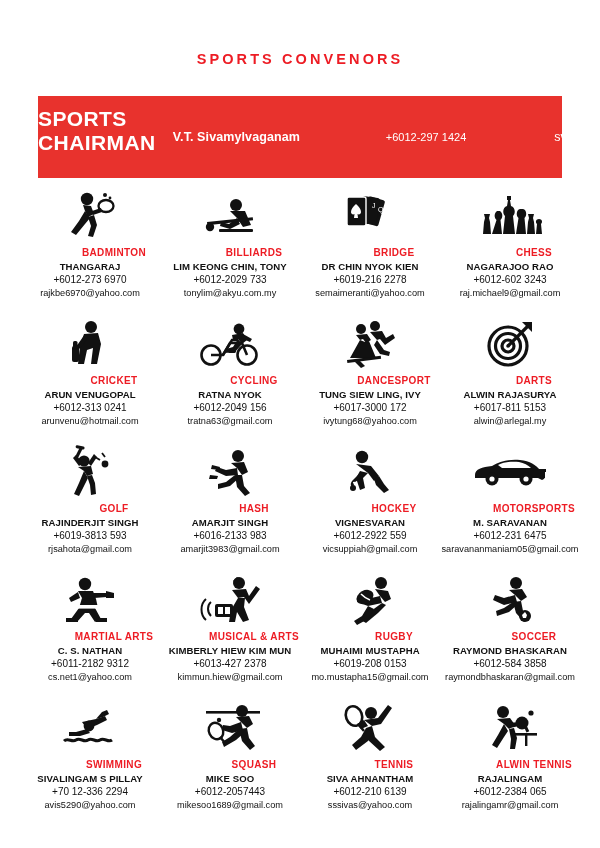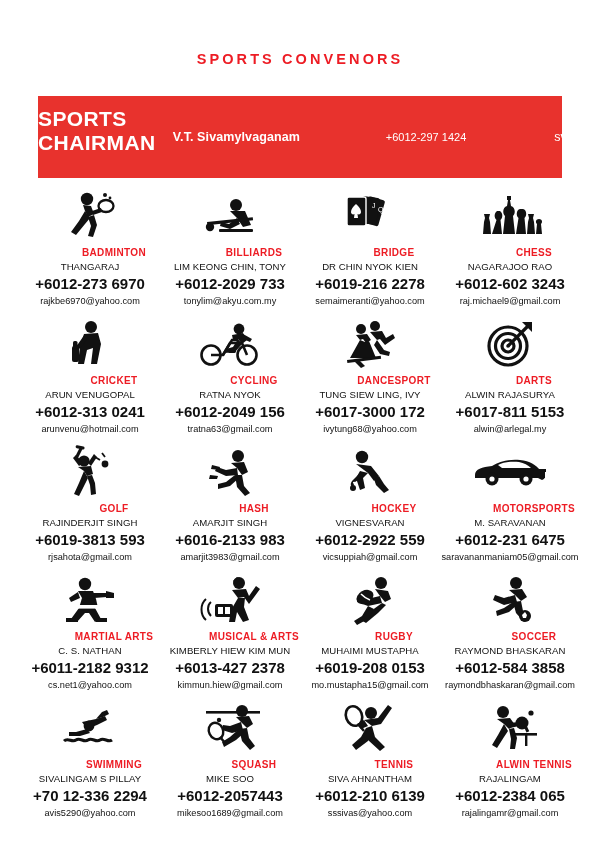--- a/index.html
+++ b/index.html
@@ -115,30 +115,30 @@
     font-weight: bold;
     letter-spacing: 0.35px;
     line-height: 1.35;
     text-align: center;
     white-space: nowrap;
     padding-left: 48px;
   }
   .sport-person {
     color: #111111;
     font-size: 9.6px;
-    font-weight: normal;
+    font-weight: bold;
     letter-spacing: 0.05px;
     line-height: 1.4;
     text-align: center;
     white-space: nowrap;
   }
   .sport-phone {
     color: #111111;
-    font-size: 15px;
-    font-weight: bold;
+    font-size: 10px;
+    font-weight: normal;
     line-height: 1.45;
     text-align: center;
     white-space: nowrap;
   }
   .sport-email {
     color: #111111;
     font-size: 9.2px;
     font-weight: normal;
     line-height: 1.45;
     text-align: left;

